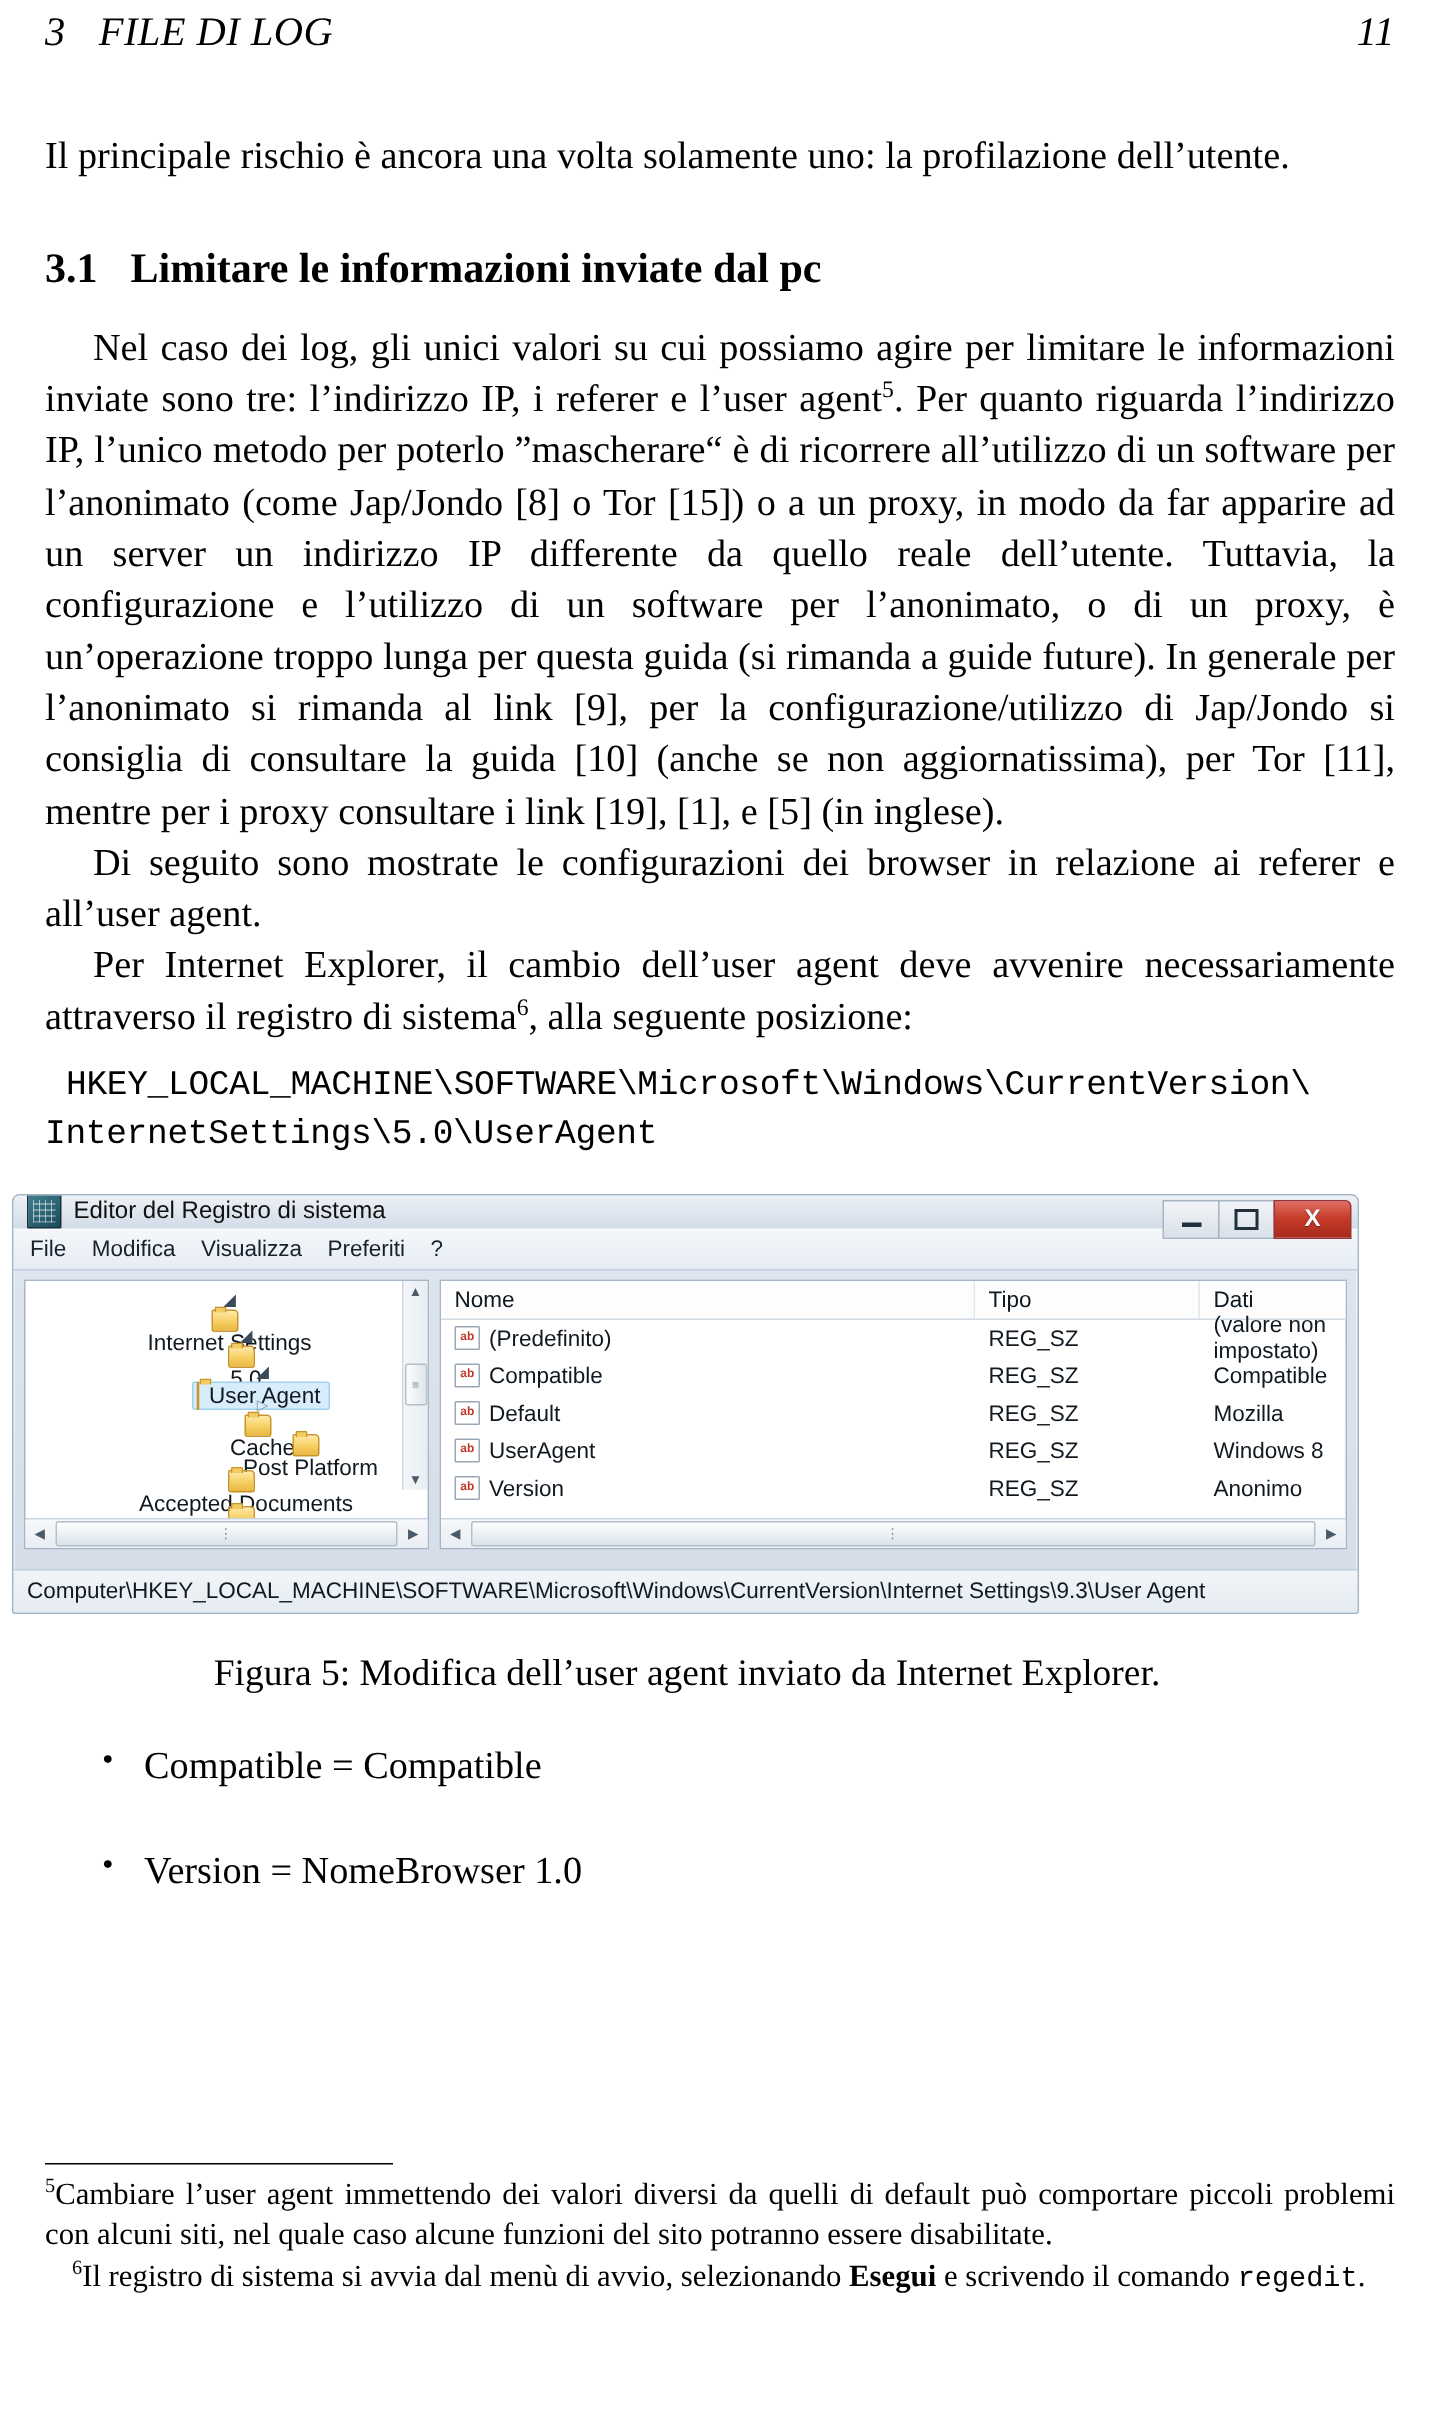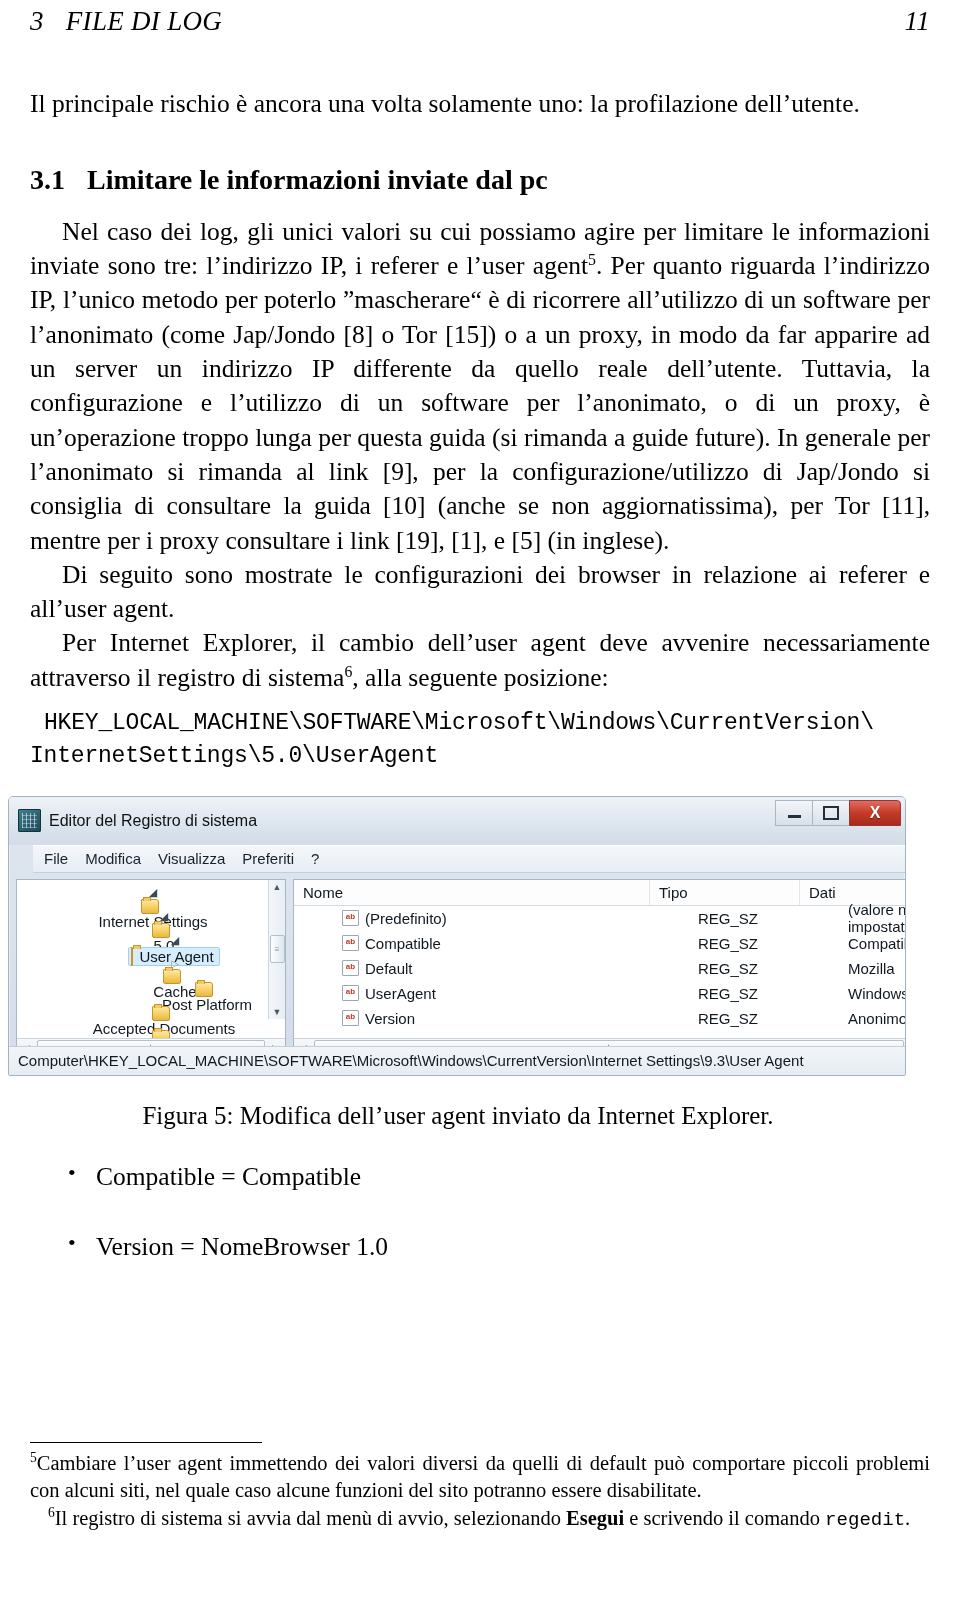--- a/index.html
+++ b/index.html
@@ -109,21 +109,21 @@
     box-sizing: border-box;
     border: 1px solid #9fb3c4;
     border-radius: 5px 5px 2px 2px;
     background: linear-gradient(180deg,#dfe6ee 0%, #d4dde8 100%);
     font-family: "Liberation Sans", "DejaVu Sans", sans-serif;
     box-shadow: 0 0 0 1px rgba(255,255,255,.45) inset;
     overflow: hidden;
     position: relative;
   }
   .titlebar {
-    height: 48px;
+    height: 22px;
     display: flex;
     align-items: center;
     padding: 0 0 0 9px;
     background: linear-gradient(180deg,#eef2f6 0%, #dde5ee 55%, #d3dce7 100%);
     position: relative;
   }
   .title-ico {
     width: 21px; height: 21px;
     margin-right: 8px;
     position: relative;
@@ -184,21 +184,20 @@
     height: 26px;
     display: flex;
     align-items: center;
     gap: 17px;
     padding: 0 11px;
     background: linear-gradient(180deg,#f4f7fa,#e7edf4);
     border-top: 1px solid #ffffff;
     border-bottom: 1px solid #c3cede;
     font-size: 15px;
     color: #16222e;
-    margin-left: 24px;
   }
   .menubar span { cursor: default; white-space: nowrap; }
 
   .panes {
     display: flex;
     padding: 6px 7px 0 7px;
     height: 186px;
     box-sizing: border-box;
   }
   .pane {
@@ -286,21 +285,20 @@
   .c2 { width: 150px; }
   .c3 { flex: 1; border-right: none !important; }
 
   .listbody { flex: 1; }
   .lrow {
     height: 25px;
     display: flex;
     align-items: center;
     font-size: 15px;
     color: #101820;
-    margin-left: 39px;
   }
   .lrow .c { padding-left: 9px; box-sizing: border-box; display:flex; align-items:center; }
   .abico {
     width: 15px; height: 14px;
     flex: none;
     margin-right: 6px;
     background: #ffffff;
     border: 1px solid #9aa7b4;
     border-radius: 1px;
     font-size: 8px;

